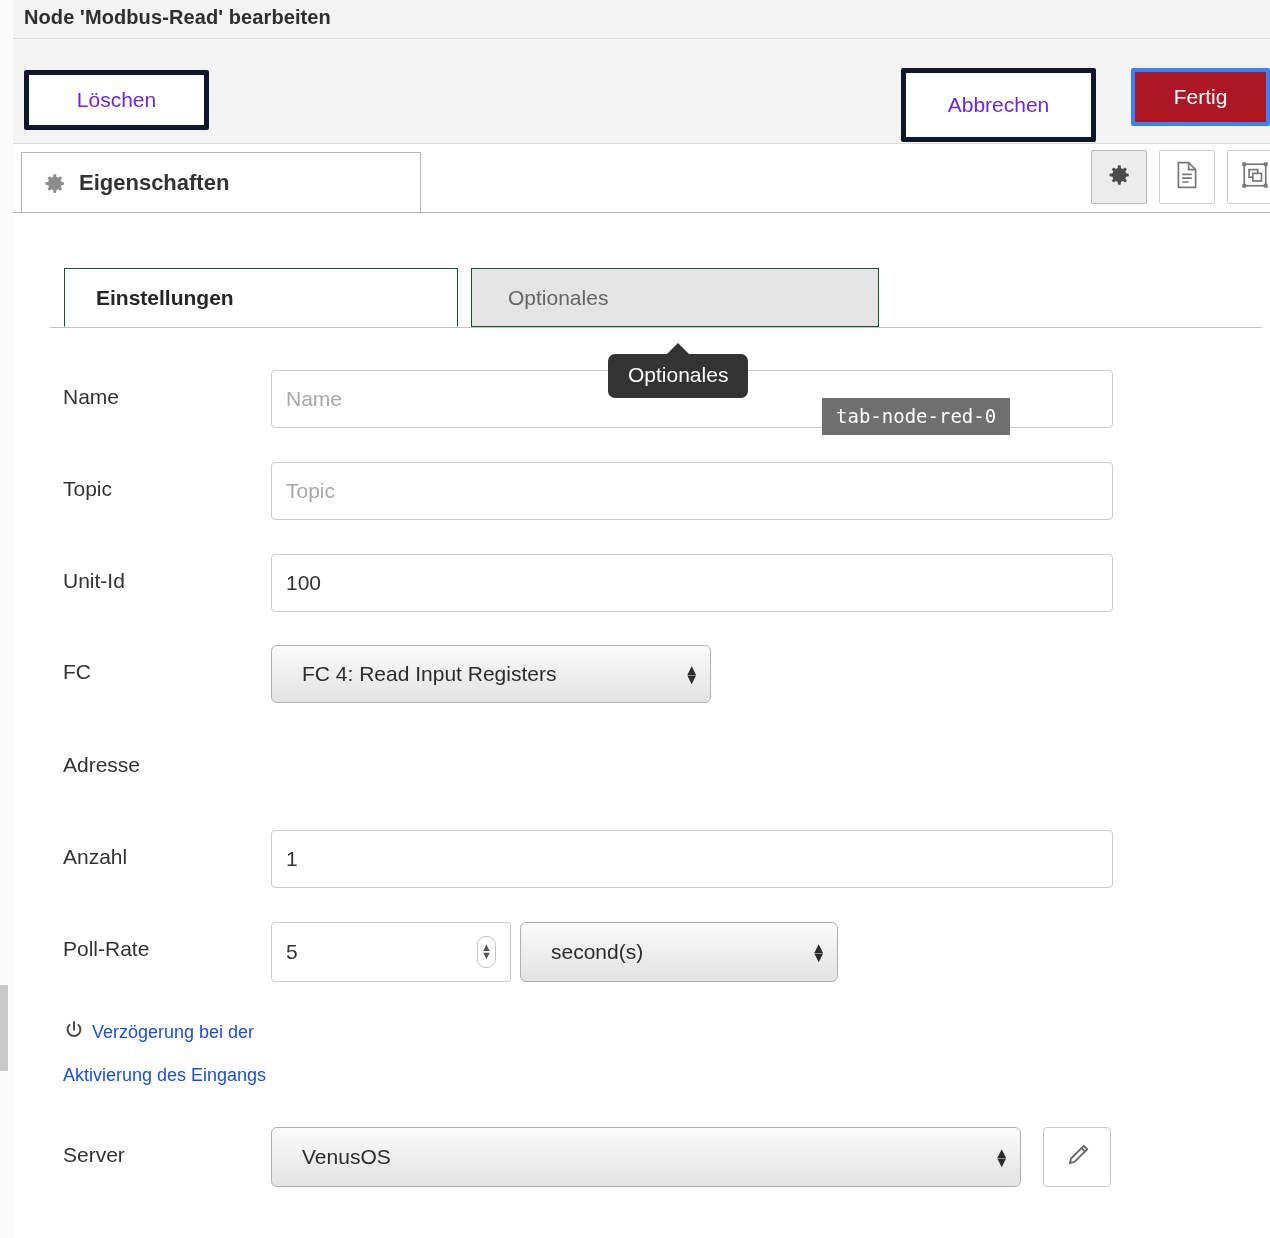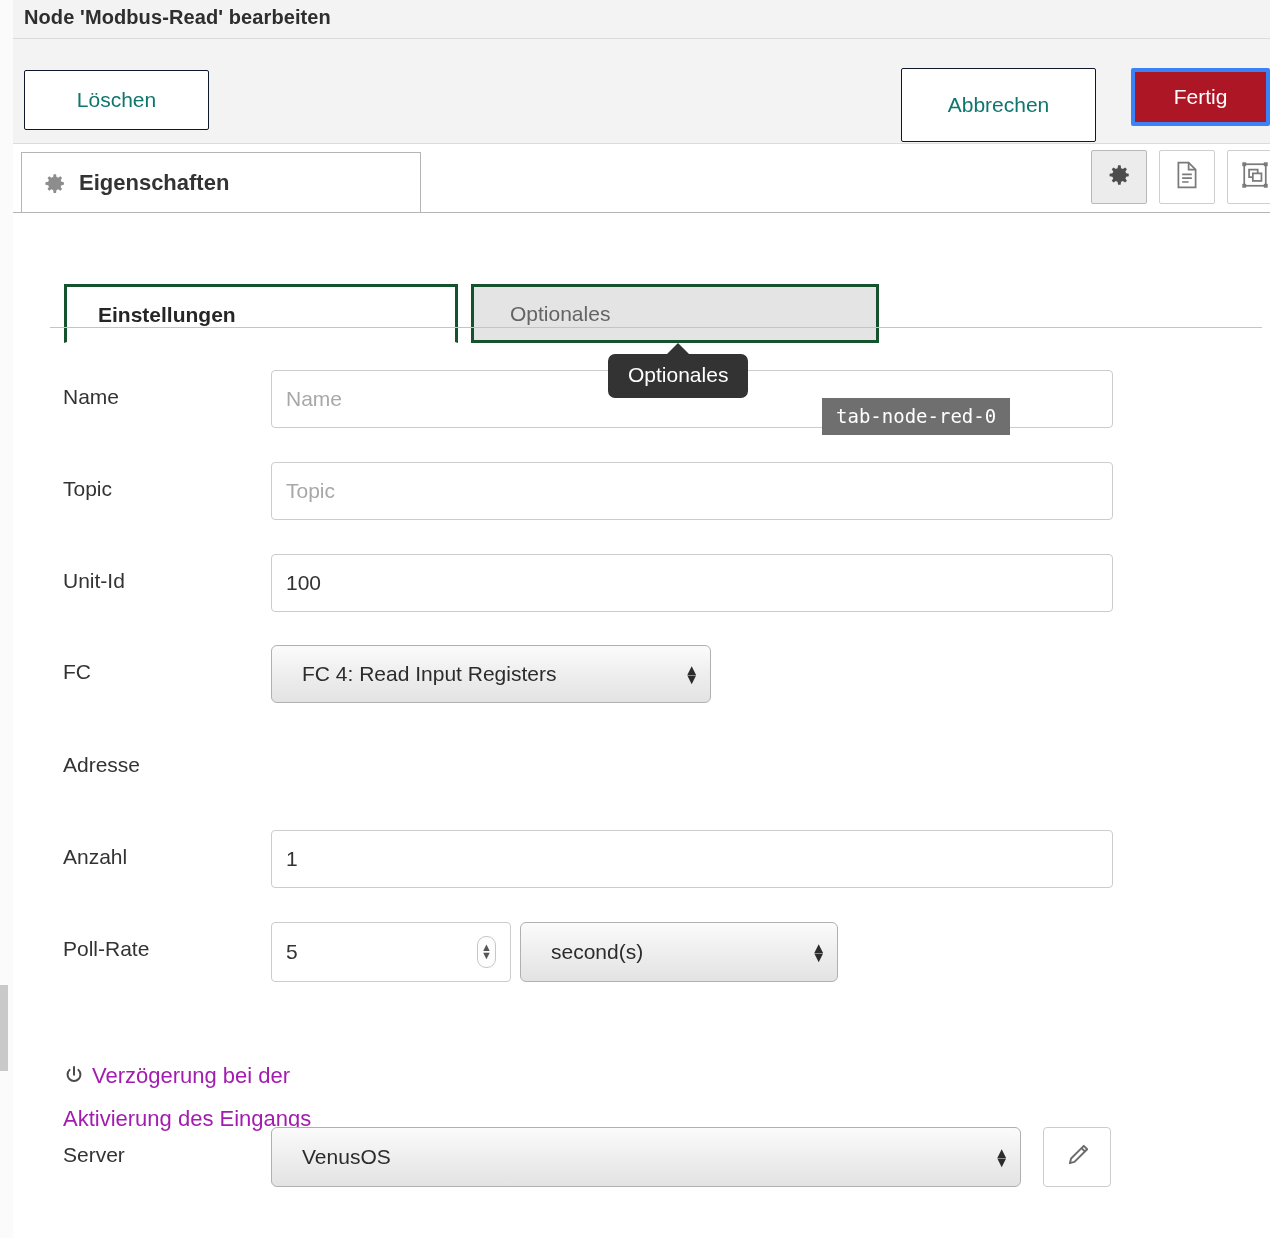--- a/index.html
+++ b/index.html
@@ -66,22 +66,22 @@
     background: #f3f3f3;
     border-bottom: 1px solid #dcdcdc;
     box-sizing: border-box;
   }
   .btn {
     position: absolute;
     box-sizing: border-box;
     font-family: "Liberation Sans", sans-serif;
     font-size: 21px;
     background: #ffffff;
-    border: 1px solid #0f172a;
-    color: #0f766e;
+    border: 5px solid #0f172a;
+    color: #6d28d9;
     border-radius: 2px;
     display: flex;
     align-items: center;
     justify-content: center;
     cursor: pointer;
     user-select: none;
   }
   .btn-delete {
     left: 11px; top: 31px;
     width: 185px; height: 60px;
@@ -170,24 +170,24 @@
     width: 1200px; height: 59px;
   }
   .subtabs-baseline {
     position: absolute;
     left: 37px; top: 114px;
     width: 1212px; height: 1px;
     background: #c4c4c4;
   }
   .subtab {
     position: absolute;
-    top: 16px;
+    top: 0;
     height: 59px;
     box-sizing: border-box;
-    border: 3px solid #14532d;
+    border: 1px solid #14532d;
     display: flex;
     align-items: center;
     cursor: pointer;
     font-size: 21px;
   }
   .subtab-active {
     left: 14px;
     width: 394px;
     background: #ffffff;
     border-bottom: 1px solid #ffffff;
@@ -265,25 +265,24 @@
     line-height: 0.72;
     font-size: 11px;
     color: #555;
     cursor: pointer;
   }
 
   
   .power-line {
     position: absolute;
     left: 50px;
-    font-size: 22px;
-    color: #a21caf;
+    font-size: 18px;
+    color: #1d4ed8;
     line-height: 40px;
     width: 330px;
-    margin-top: 44px;
   }
   .power-icon {
     display: inline-block;
     vertical-align: -3px;
     margin-right: 7px;
   }
 
   .pencil-btn {
     position: absolute;
     box-sizing: border-box;

